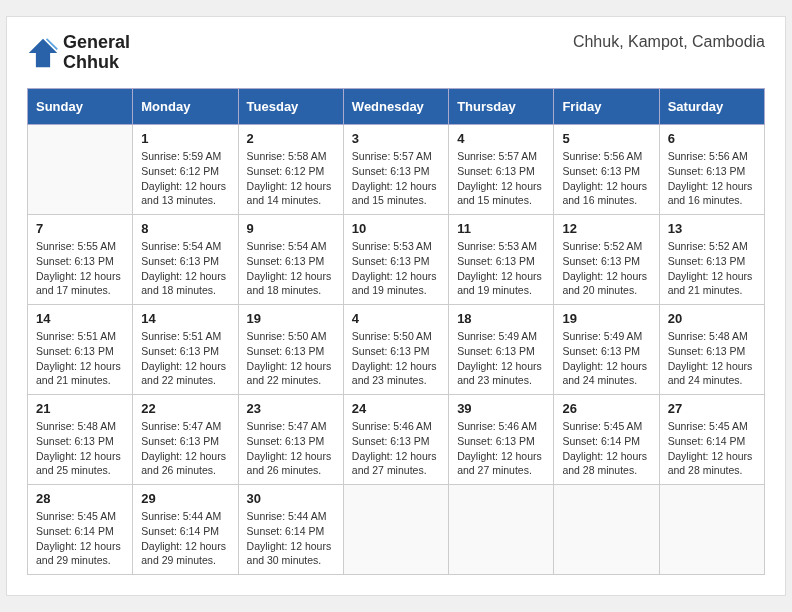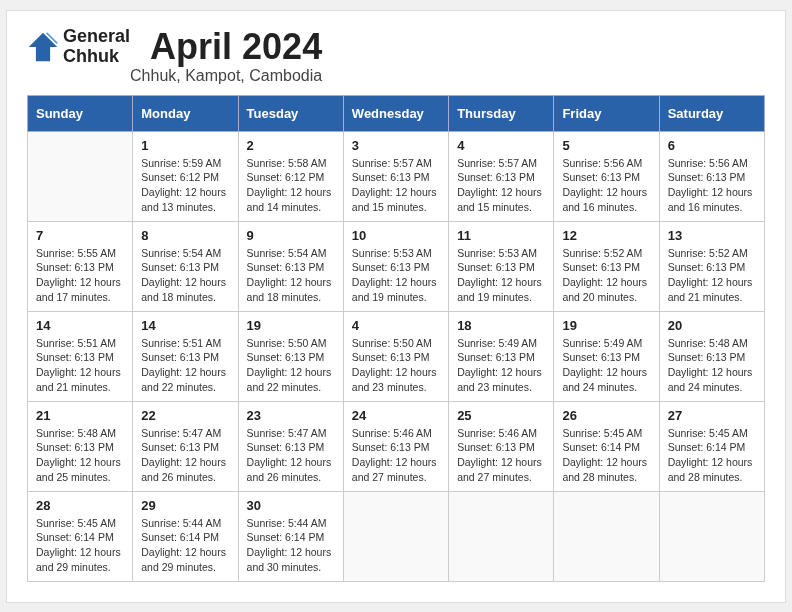--- a/index.html
+++ b/index.html
@@ -14,22 +14,23 @@
     }
     .calendar-container {
       background: #fff;
       width: 780px;
       margin: 10px auto;
       padding: 16px 20px 20px 20px;
       border: 1px solid #ddd;
     }
     .header-section {
       display: flex;
+      justify-content: space-between;
       align-items: flex-start;
-      margin-bottom: 10px;
+      margin-bottom: 16px;
     }
     .logo {
       display: flex;
       align-items: center;
       gap: 4px;
     }
     .logo-text {
       font-size: 18px;
       font-weight: bold;
       line-height: 1.1;
@@ -103,21 +104,20 @@
       <svg class="logo-icon" viewBox="0 0 36 36">
         <polygon points="18,2 34,18 26,18 26,34 10,34 10,18 2,18" fill="#2962a8"></polygon>
         <polygon points="22,2 34,14" fill="#5ba3e0" stroke="#5ba3e0" stroke-width="2"></polygon>
       </svg>
       <div class="logo-text">
         <span>General</span>
         <span>Chhuk</span>
       </div>
     </div>
     <div class="title-section">
-      <div class="main-title">April 2024</div>
       <div class="subtitle">Chhuk, Kampot, Cambodia</div>
     </div>
   </div>
 
   <table class="calendar-table">
     <thead>
       <tr>
       <th>Sunday</th>
           <th>Monday</th>
           <th>Tuesday</th>
@@ -226,21 +226,21 @@
           </td>
           <td>
             <div class="day-number">23</div>
             <div class="day-info">Sunrise: 5:47 AM<br>Sunset: 6:13 PM<br>Daylight: 12 hours and 26 minutes.</div>
           </td>
           <td>
             <div class="day-number">24</div>
             <div class="day-info">Sunrise: 5:46 AM<br>Sunset: 6:13 PM<br>Daylight: 12 hours and 27 minutes.</div>
           </td>
           <td>
-            <div class="day-number">25</div>
+            <div class="day-number">39</div>
             <div class="day-info">Sunrise: 5:46 AM<br>Sunset: 6:13 PM<br>Daylight: 12 hours and 27 minutes.</div>
           </td>
           <td>
             <div class="day-number">26</div>
             <div class="day-info">Sunrise: 5:45 AM<br>Sunset: 6:14 PM<br>Daylight: 12 hours and 28 minutes.</div>
           </td>
           <td>
             <div class="day-number">27</div>
             <div class="day-info">Sunrise: 5:45 AM<br>Sunset: 6:14 PM<br>Daylight: 12 hours and 28 minutes.</div>
           </td>

